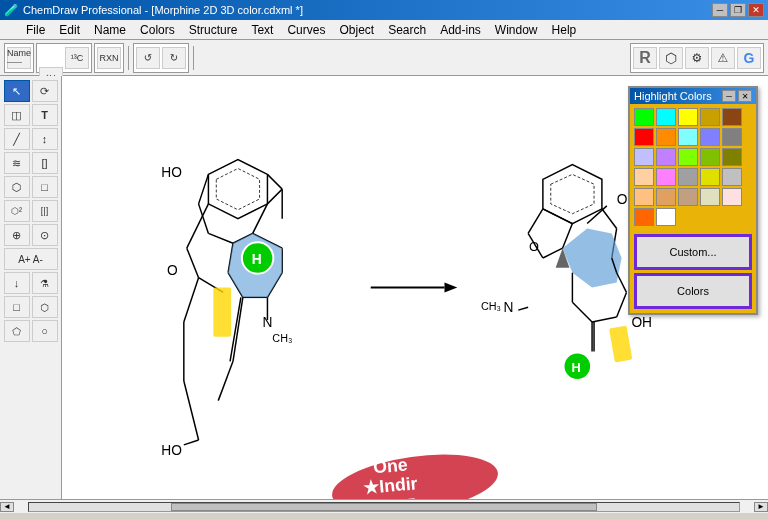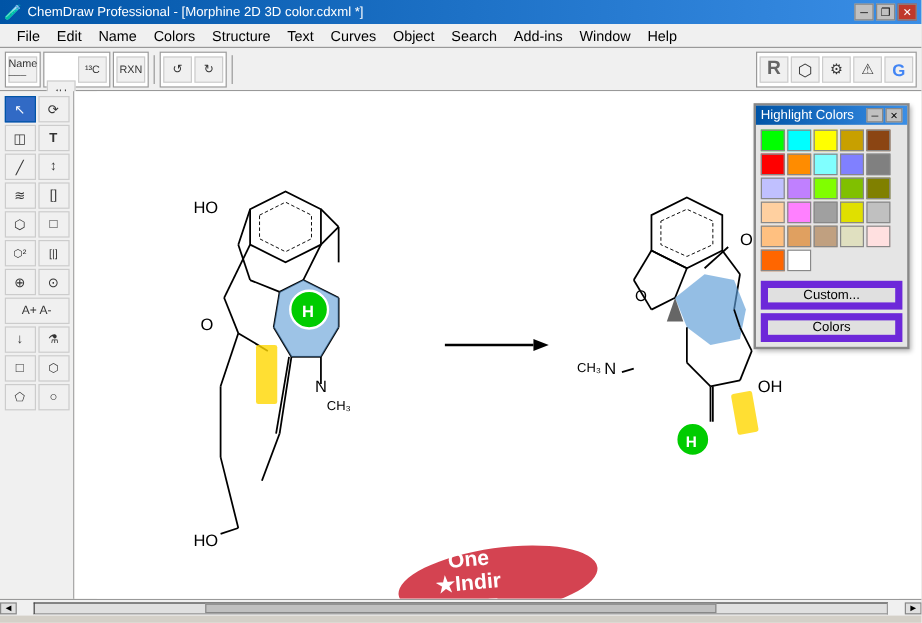--- a/index.html
+++ b/index.html
@@ -26,21 +26,21 @@
       font-size: 9px; cursor: pointer; color: #000;
     }
 
     
     #menubar {
       height: 20px;
       background: #f0f0f0;
       border-bottom: 1px solid #999;
       display: flex;
       align-items: center;
-      padding: 0 8px;
+      padding: 0 20px;
       gap: 2px;
       font-size: 12px;
     }
     .menu-item {
       padding: 1px 6px;
       cursor: pointer;
       color: #000;
     }
 
     
@@ -120,21 +120,21 @@
       width: 100%;
       height: 100%;
     }
 
     
     #highlight-panel {
       position: absolute;
       top: 10px;
       right: 10px;
       width: 130px;
-      background: #e5e5e5;
+      background: #eab308;
       border: 2px solid #888;
       font-size: 11px;
       box-shadow: 2px 2px 4px rgba(0,0,0,0.3);
       margin-left: 32px;
     }
     #highlight-titlebar {
       background: linear-gradient(to right, #0054a6, #3a8ee6);
       color: white;
       padding: 2px 4px;
       display: flex;
@@ -162,23 +162,23 @@
       cursor: pointer;
     }
     #highlight-buttons {
       padding: 4px;
       display: flex;
       flex-direction: column;
       gap: 3px;
     }
     .hl-btn {
       width: 100%;
-      height: 24px;
+      height: 36px;
       background: #e0e0e0;
-      border: 6px solid #6d28d9;
+      border: 3px solid #6d28d9;
       cursor: pointer;
       font-size: 11px;
       display: flex;
       align-items: center;
       justify-content: center;
     }
 
     
     #hscrollbar {
       height: 14px;

